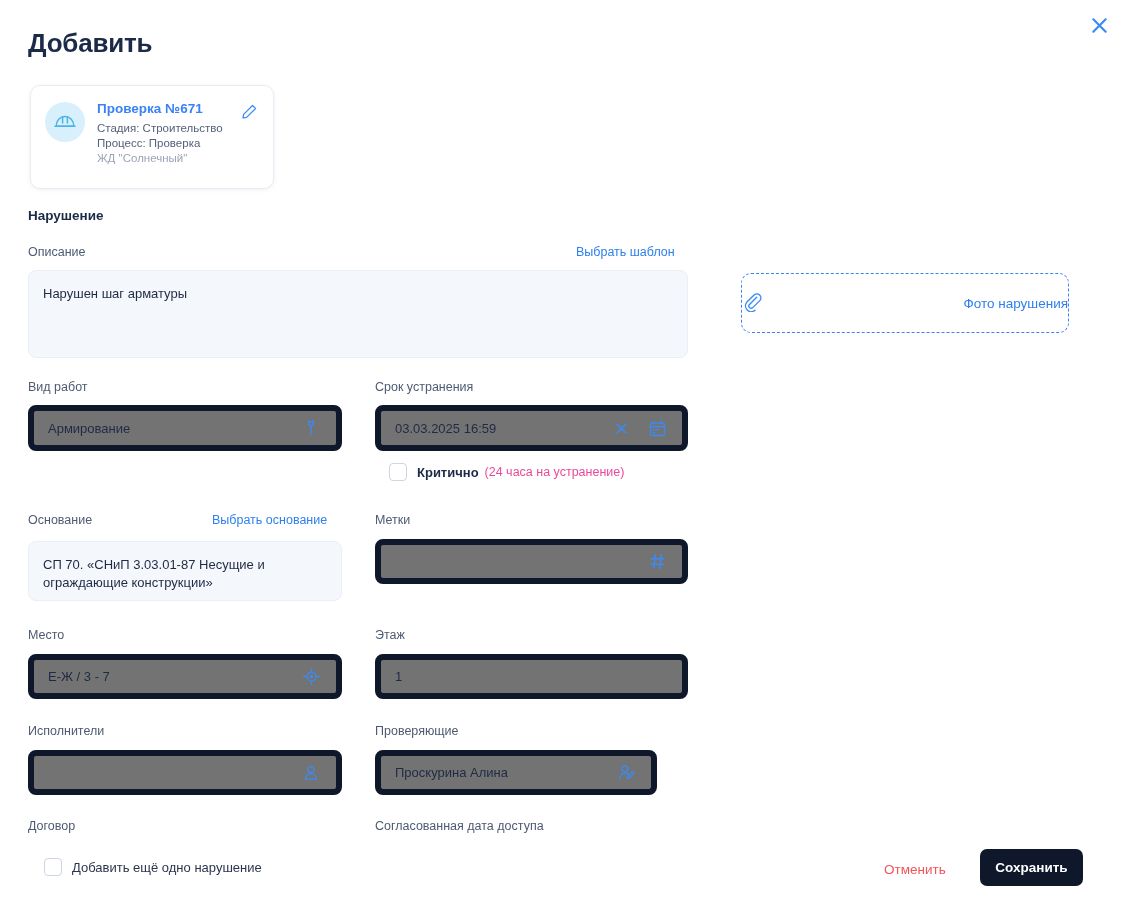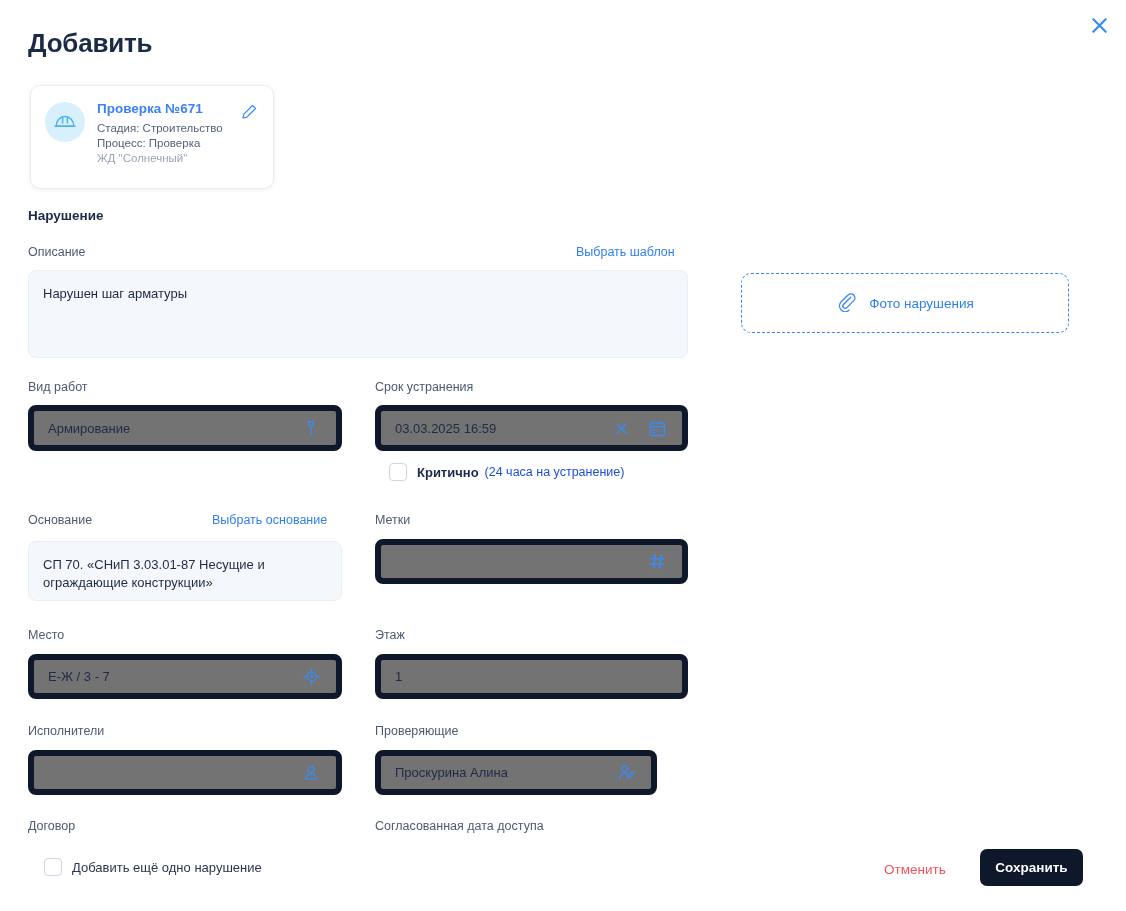--- a/index.html
+++ b/index.html
@@ -148,21 +148,21 @@
 
   
   .dropzone {
     position: absolute;
     left: 741px; top: 273px;
     width: 328px; height: 60px;
     border: 1.6px dashed #3b82f6;
     border-radius: 10px;
     display: flex;
     align-items: center;
-    justify-content: center;
+    justify-content: space-between;
     gap: 12px;
     cursor: pointer;
     background: #ffffff;
   }
   .dropzone .dz-label {
     color: #2f80ed;
     font-size: 13.5px;
   }
 
   
@@ -175,21 +175,21 @@
     margin-left: 14px;
   }
   .cb-box {
     width: 18px; height: 18px;
     border: 1.4px solid #cdd6e3;
     border-radius: 4px;
     background: #ffffff;
     flex: 0 0 18px;
   }
   .cb-strong { font-size: 13px; font-weight: bold; color: #1b2a47; }
-  .cb-muted  { font-size: 12.5px; color: #1d4ed8; margin-left: -4px; }
+  .cb-muted  { font-size: 12.5px; color: #ec4899; margin-left: -4px; }
   .cb-plain  { font-size: 13px; color: #2b364d; }
 
   
   .btn-cancel {
     position: absolute;
     left: 880px; top: 856px;
     font-size: 13.5px;
     color: #f2545b;
     background: none;
     border: none;

